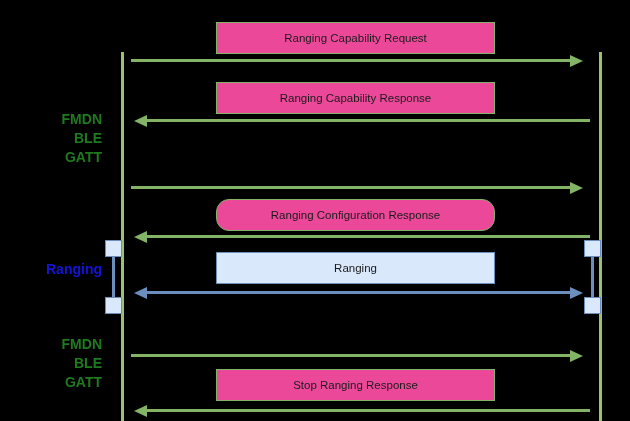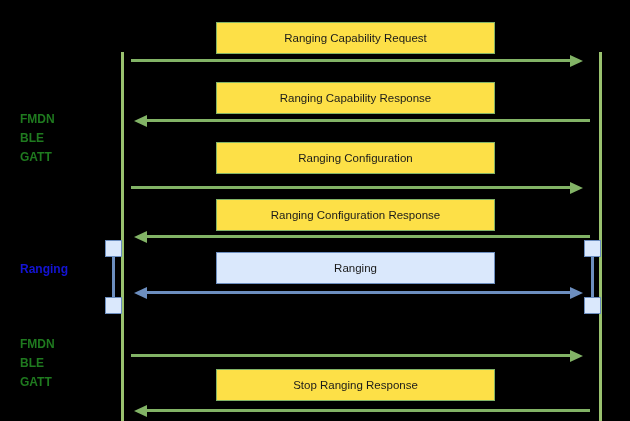--- a/index.html
+++ b/index.html
@@ -15,40 +15,40 @@
     overflow: hidden;
     font-family: "Liberation Sans", sans-serif;
   }
   .lifeline {
     position: absolute;
     width: 3px;
     background: #9ac26f;
   }
   .phase-label {
     position: absolute;
-    text-align: left;
-    font-size: 12px;
+    text-align: right;
+    font-size: 14px;
     line-height: 19px;
     font-weight: bold;
     white-space: pre-line;
   }
   .phase-green { color: #1f7a1f; }
   .phase-blue  { color: #1414d6; }
 
   .msgbox {
     position: absolute;
     box-sizing: border-box;
     display: flex;
     align-items: center;
     justify-content: center;
     font-size: 11.5px;
     color: #1a1a1a;
   }
   .msgbox.green {
-    background: #fde047;
+    background: #ec4899;
     border: 1px solid #82b366;
   }
   .msgbox.blue {
     background: #dae8fc;
     border: 1px solid #6c8ebf;
   }
 
   .arrow-line {
     position: absolute;
     height: 3px;
@@ -115,25 +115,24 @@
 GATT</div>
 
   <div class="msgbox green" style="left:216px; top:22px; width:279px; height:32px;">Ranging Capability Request</div>
   <div class="arrow-line green" style="left:131px; top:59px; width:441px;"></div>
   <div class="arrow-head right green" style="left:570px; top:54.5px;"></div>
 
   <div class="msgbox green" style="left:216px; top:82px; width:279px; height:32px;text-align:right;">Ranging Capability Response</div>
   <div class="arrow-line green" style="left:147px; top:119px; width:443px;"></div>
   <div class="arrow-head left green" style="left:134px; top:114.5px;"></div>
 
-  <div class="msgbox green" style="left:216px; top:142px; width:279px; height:32px;">Ranging Configuration</div>
   <div class="arrow-line green" style="left:131px; top:186px; width:441px;"></div>
   <div class="arrow-head right green" style="left:570px; top:181.5px;"></div>
 
-  <div class="msgbox green" style="left:216px; top:199px; width:279px; height:32px;">Ranging Configuration Response</div>
+  <div class="msgbox green" style="left:216px; top:199px; width:279px; height:32px;border-radius:13px;">Ranging Configuration Response</div>
   <div class="arrow-line green" style="left:147px; top:235px; width:443px;"></div>
   <div class="arrow-head left green" style="left:134px; top:230.5px;"></div>
 
   <div class="activation-bar" style="left:112px; top:248px; height:58px;"></div>
   <div class="activation-node" style="left:105px; top:240px;"></div>
   <div class="activation-node" style="left:105px; top:297px;"></div>
 
   <div class="activation-bar" style="left:591px; top:248px; height:58px;"></div>
   <div class="activation-node" style="left:584px; top:240px;"></div>
   <div class="activation-node" style="left:584px; top:297px;"></div>

